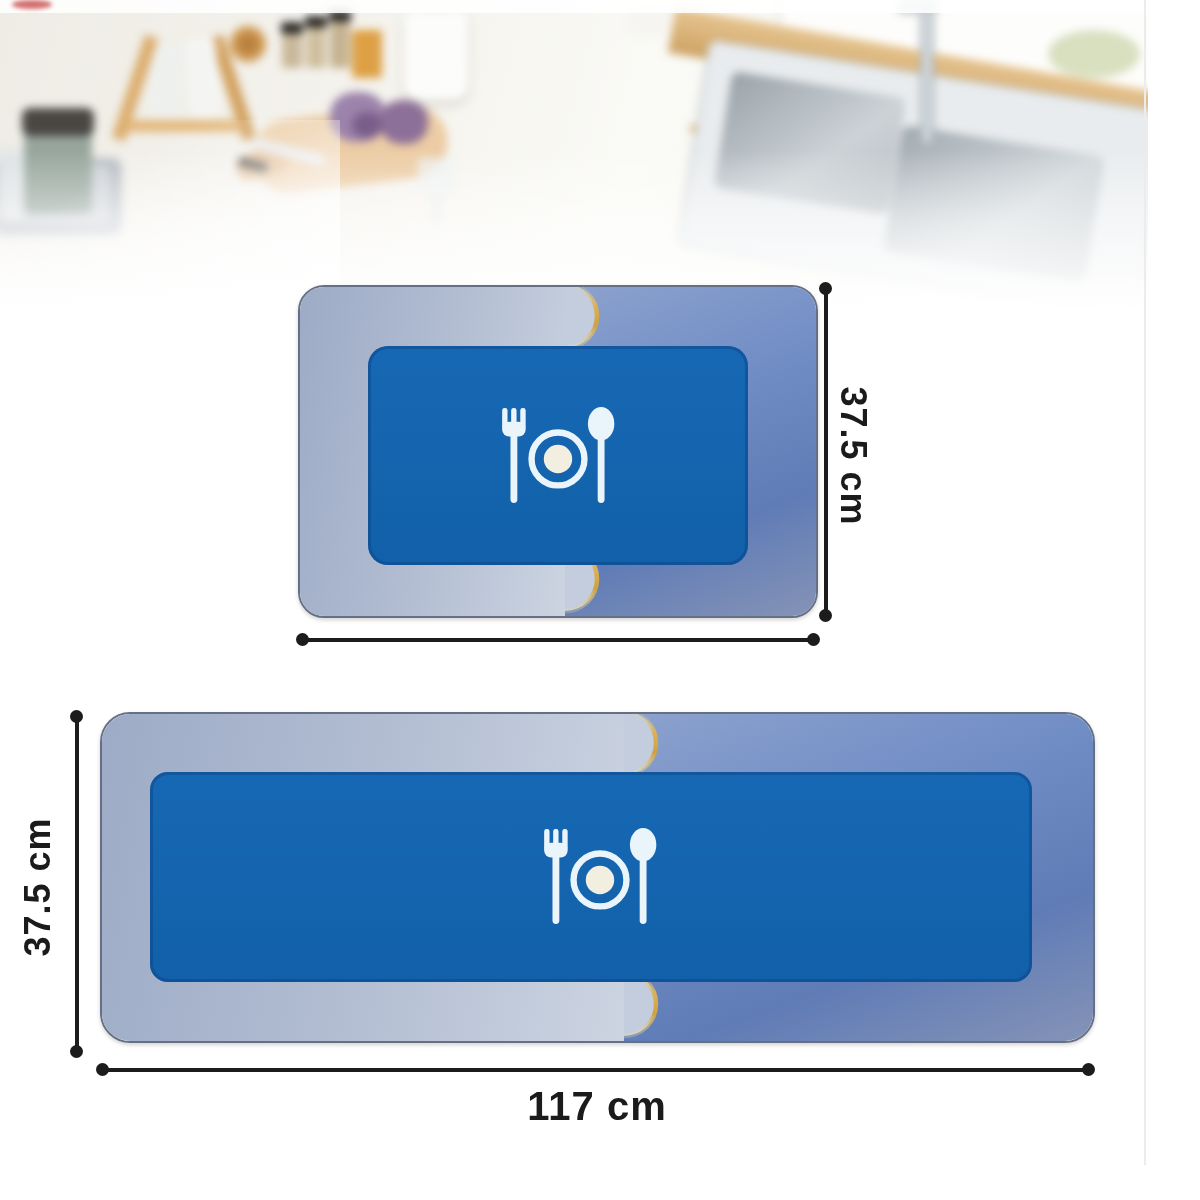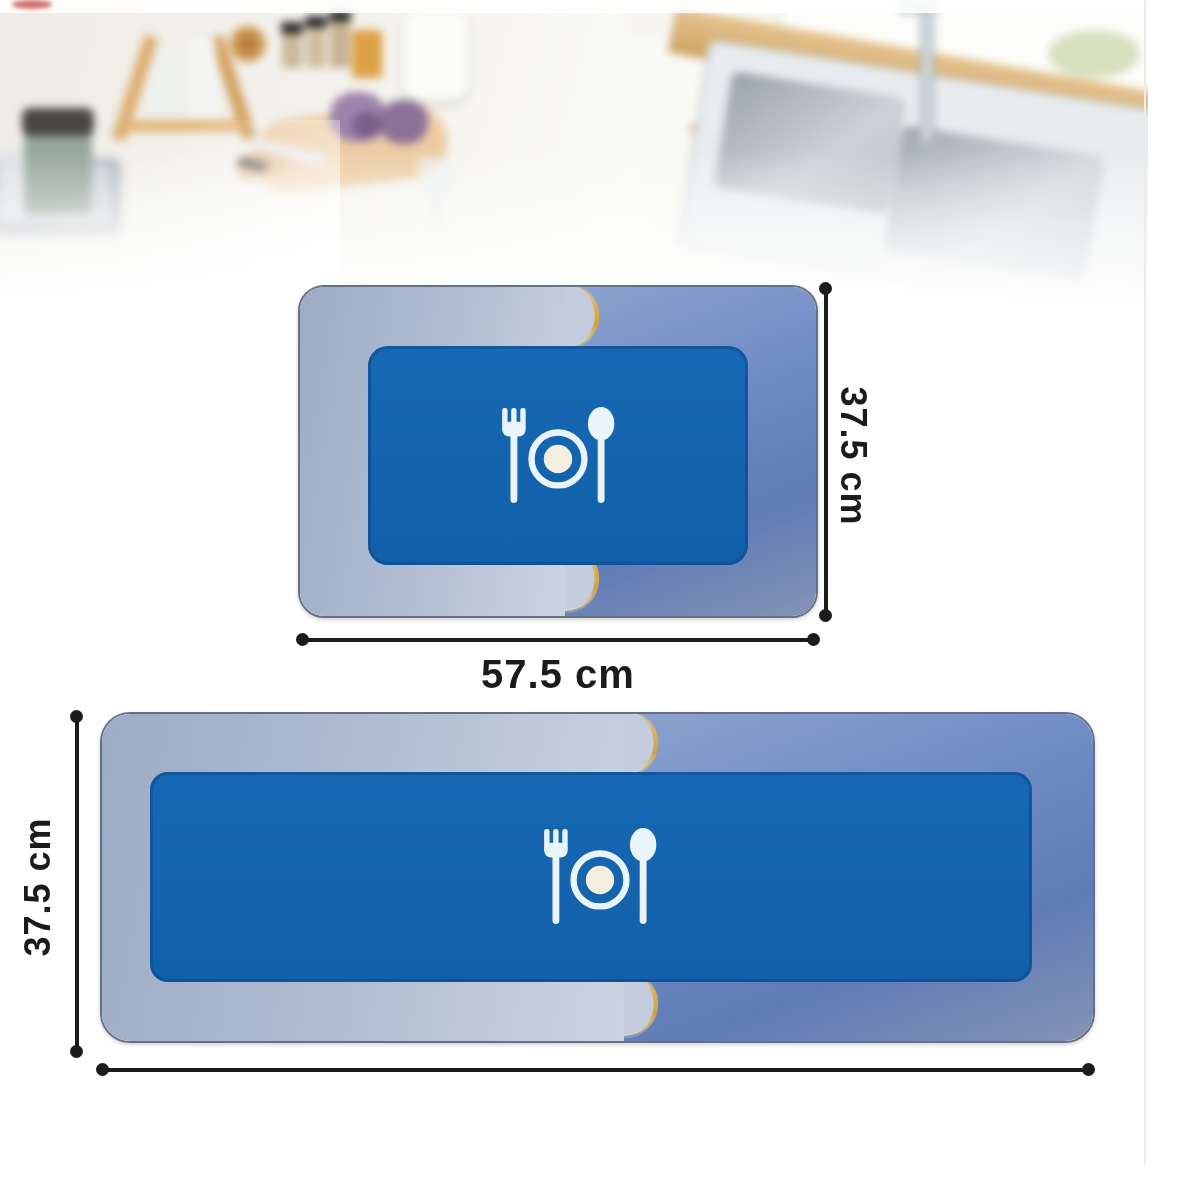--- a/index.html
+++ b/index.html
@@ -189,21 +189,20 @@
   </div>
 
   <div class="dim-line" style="left:824px;top:288px;width:4px;height:328px"></div>
   <div class="dot" style="left:819px;top:282px"></div>
   <div class="dot" style="left:819px;top:609px"></div>
   <div class="dim-label lbl-v rot-cw" style="left:763px;top:435px;width:180px;text-align:center">37.5 cm</div>
 
   <div class="dim-line" style="left:302px;top:638px;width:512px;height:4px"></div>
   <div class="dot" style="left:296px;top:633px"></div>
   <div class="dot" style="left:807px;top:633px"></div>
-  <div class="dim-label lbl-h" style="left:358px;top:652px;width:400px;text-align:center">57.5 cm</div>
 
   <div class="mat mat-long">
     <div class="half half-left"></div>
     <div class="half half-right"></div>
     <svg class="crescent" style="left:486px;top:-3px" width="72" height="72" viewBox="0 0 72 72">
         <use href="#seam-crescent"></use>
       </svg>
     <svg class="crescent" style="left:486px;bottom:-3px" width="72" height="72" viewBox="0 0 72 72">
         <use href="#seam-crescent"></use>
       </svg>
@@ -215,14 +214,15 @@
   </div>
 
   <div class="dim-line" style="left:75px;top:716px;width:4px;height:336px"></div>
   <div class="dot" style="left:70px;top:710px"></div>
   <div class="dot" style="left:70px;top:1045px"></div>
   <div class="dim-label lbl-v rot-ccw" style="left:-52px;top:866px;width:180px;text-align:center">37.5 cm</div>
 
   <div class="dim-line" style="left:102px;top:1068px;width:987px;height:4px"></div>
   <div class="dot" style="left:96px;top:1063px"></div>
   <div class="dot" style="left:1082px;top:1063px"></div>
+  <div class="dim-label lbl-h" style="left:397px;top:1084px;width:400px;text-align:center">117 cm</div>
 
 </div>
 
 </body></html>

